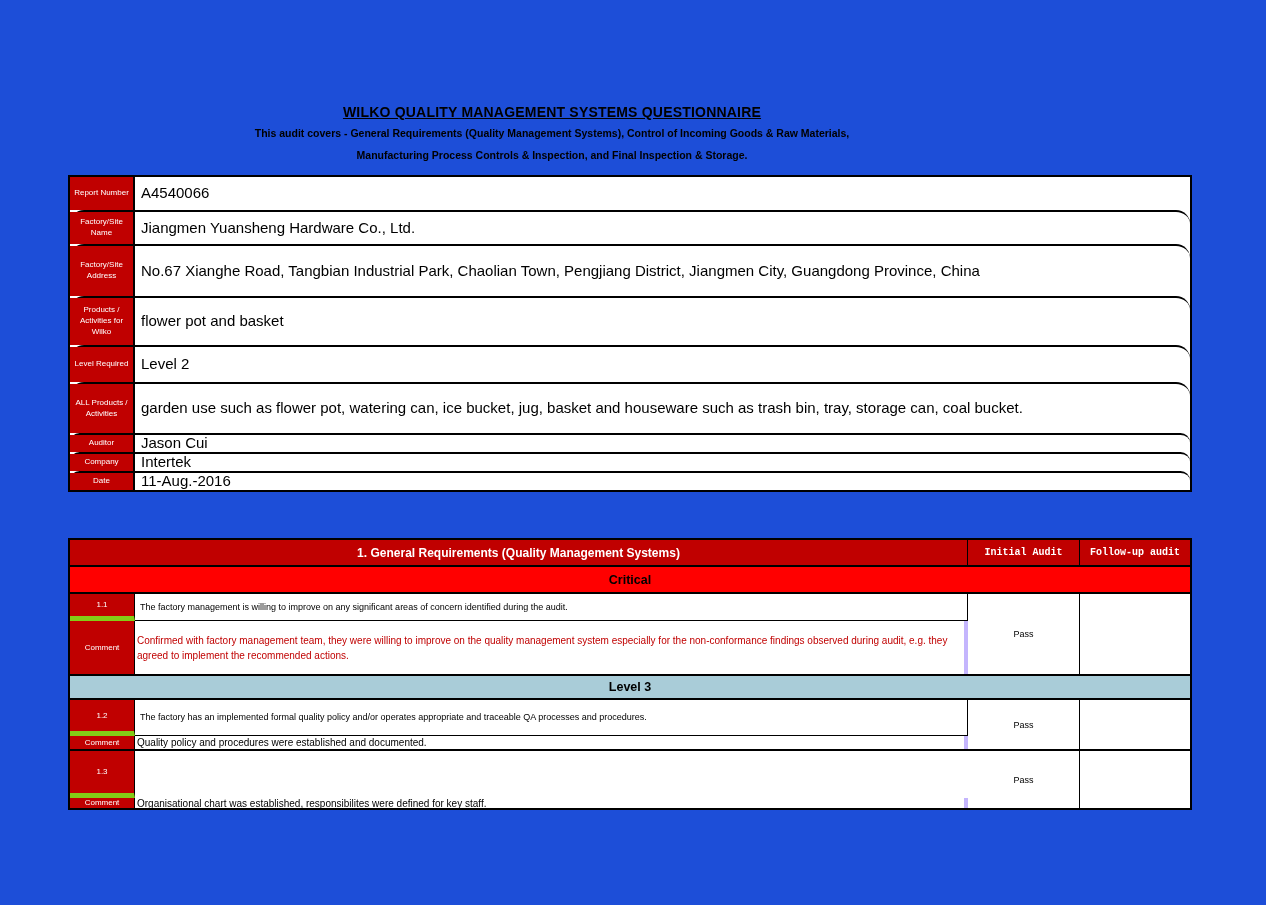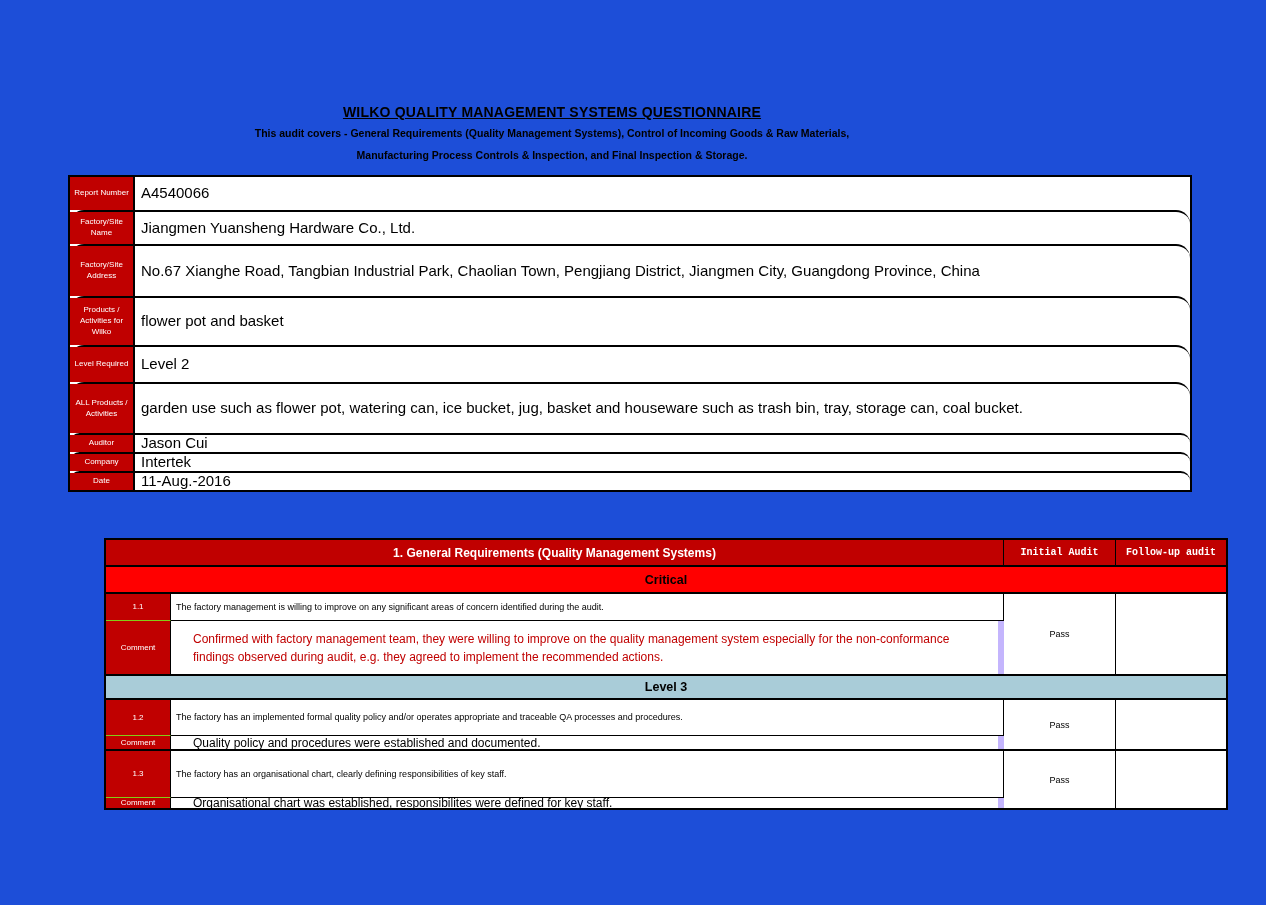--- a/index.html
+++ b/index.html
@@ -26,21 +26,21 @@
     border-right:2px solid #000; padding:1px 0;
   }
   .info-value {
     flex:1; display:flex; align-items:center; font-size:15px; line-height:1.25;
     padding:2px 6px; overflow:hidden;
   }
   .r0{height:33px}.r1{height:34px}.r2{height:52px}.r3{height:49px}
   .r4{height:37px}.r5{height:51px}.r6{height:19px}.r7{height:19px}.r8{height:19px}
 
   
-  .q-table { position:absolute; top:538px; left:68px; width:1124px; border:2px solid #000; background:#fff;margin-left:36px; }
+  .q-table { position:absolute; top:538px; left:68px; width:1124px; border:2px solid #000; background:#fff; }
   .q-header { display:flex; height:27px; background:#C00000; color:#fff; font-weight:bold; border-bottom:2px solid #000; }
   .q-header .q-title { width:898px; flex:0 0 898px; display:flex; align-items:center; justify-content:center; font-size:12px; border-right:1px solid #000; }
   .q-header .q-col { width:112px; flex:0 0 112px; display:flex; align-items:center; justify-content:center; font-size:10px; border-right:1px solid #000; text-align:center;font-family:Liberation Mono, monospace; }
   .q-header .q-col.last { flex:1; border-right:none; }
 
   .band { display:flex; align-items:center; justify-content:center; font-weight:bold; font-size:12.5px; color:#000; border-bottom:2px solid #000; }
   .band.critical { background:#FF0000; height:27px; }
   .band.level3  { background:#A9CCD8; height:24px; }
 
   .q-item {
@@ -51,29 +51,29 @@
   }
   .q-item.i1 { grid-template-rows:27px 53px; }
   .q-item.i2 { grid-template-rows:36px 13px; }
   .q-item.i3 { grid-template-rows:47px 10px; border-bottom:none; }
 
   .q-id, .c-label {
     background:#C00000; color:#fff; font-size:8px; line-height:1;
     display:flex; align-items:center; justify-content:center; text-align:center;
     border-right:1px solid #000; overflow:hidden;
   }
-  .q-id   { grid-area:id; border-bottom:1px solid #84cc16; }
+  .q-id   { grid-area:id; border-bottom:5px solid #84cc16; }
   .c-label{ grid-area:cl; }
   .q-text {
     grid-area:q; font-size:9px; line-height:1.35; display:flex; align-items:center;
     padding:8px 5px; border-right:1px solid #000; border-bottom:1px solid #000; overflow:hidden;
   }
   .c-text {
-    grid-area:c; font-size:12px; line-height:1.5; display:flex; align-items:center;
-    padding:1px 22px; border-right:6px solid #c4b5fd; overflow:hidden;
+    grid-area:c; font-size:10px; line-height:1.5; display:flex; align-items:center;
+    padding:1px 2px; border-right:4px solid #c4b5fd; overflow:hidden;
   }
   .c-text.red { color:#C00000; }
   .result {
     grid-area:r; display:flex; align-items:center; justify-content:center;
     font-size:9px; border-right:1px solid #000;
   }
   .followup { grid-area:f; }
 </style>
 </head>
 <body>
@@ -150,21 +150,20 @@
       <div class="q-id">1.2</div>
       <div class="q-text">The factory has an implemented formal quality policy and/or operates appropriate and traceable QA processes and procedures.</div>
       <div class="c-label">Comment</div>
       <div class="c-text">Quality policy and procedures were established and documented.</div>
       <div class="result">Pass</div>
       <div class="followup"></div>
     </div>
 
     <div class="q-item i3">
       <div class="q-id">1.3</div>
-      <div class="q-text">The factory has an organisational chart, clearly defining responsibilities of key staff.</div>
       <div class="c-label">Comment</div>
       <div class="c-text">Organisational chart was established, responsibilites were defined for key staff.</div>
       <div class="result">Pass</div>
       <div class="followup"></div>
     </div>
 
   </div>
 </div>
 
 </body></html>

